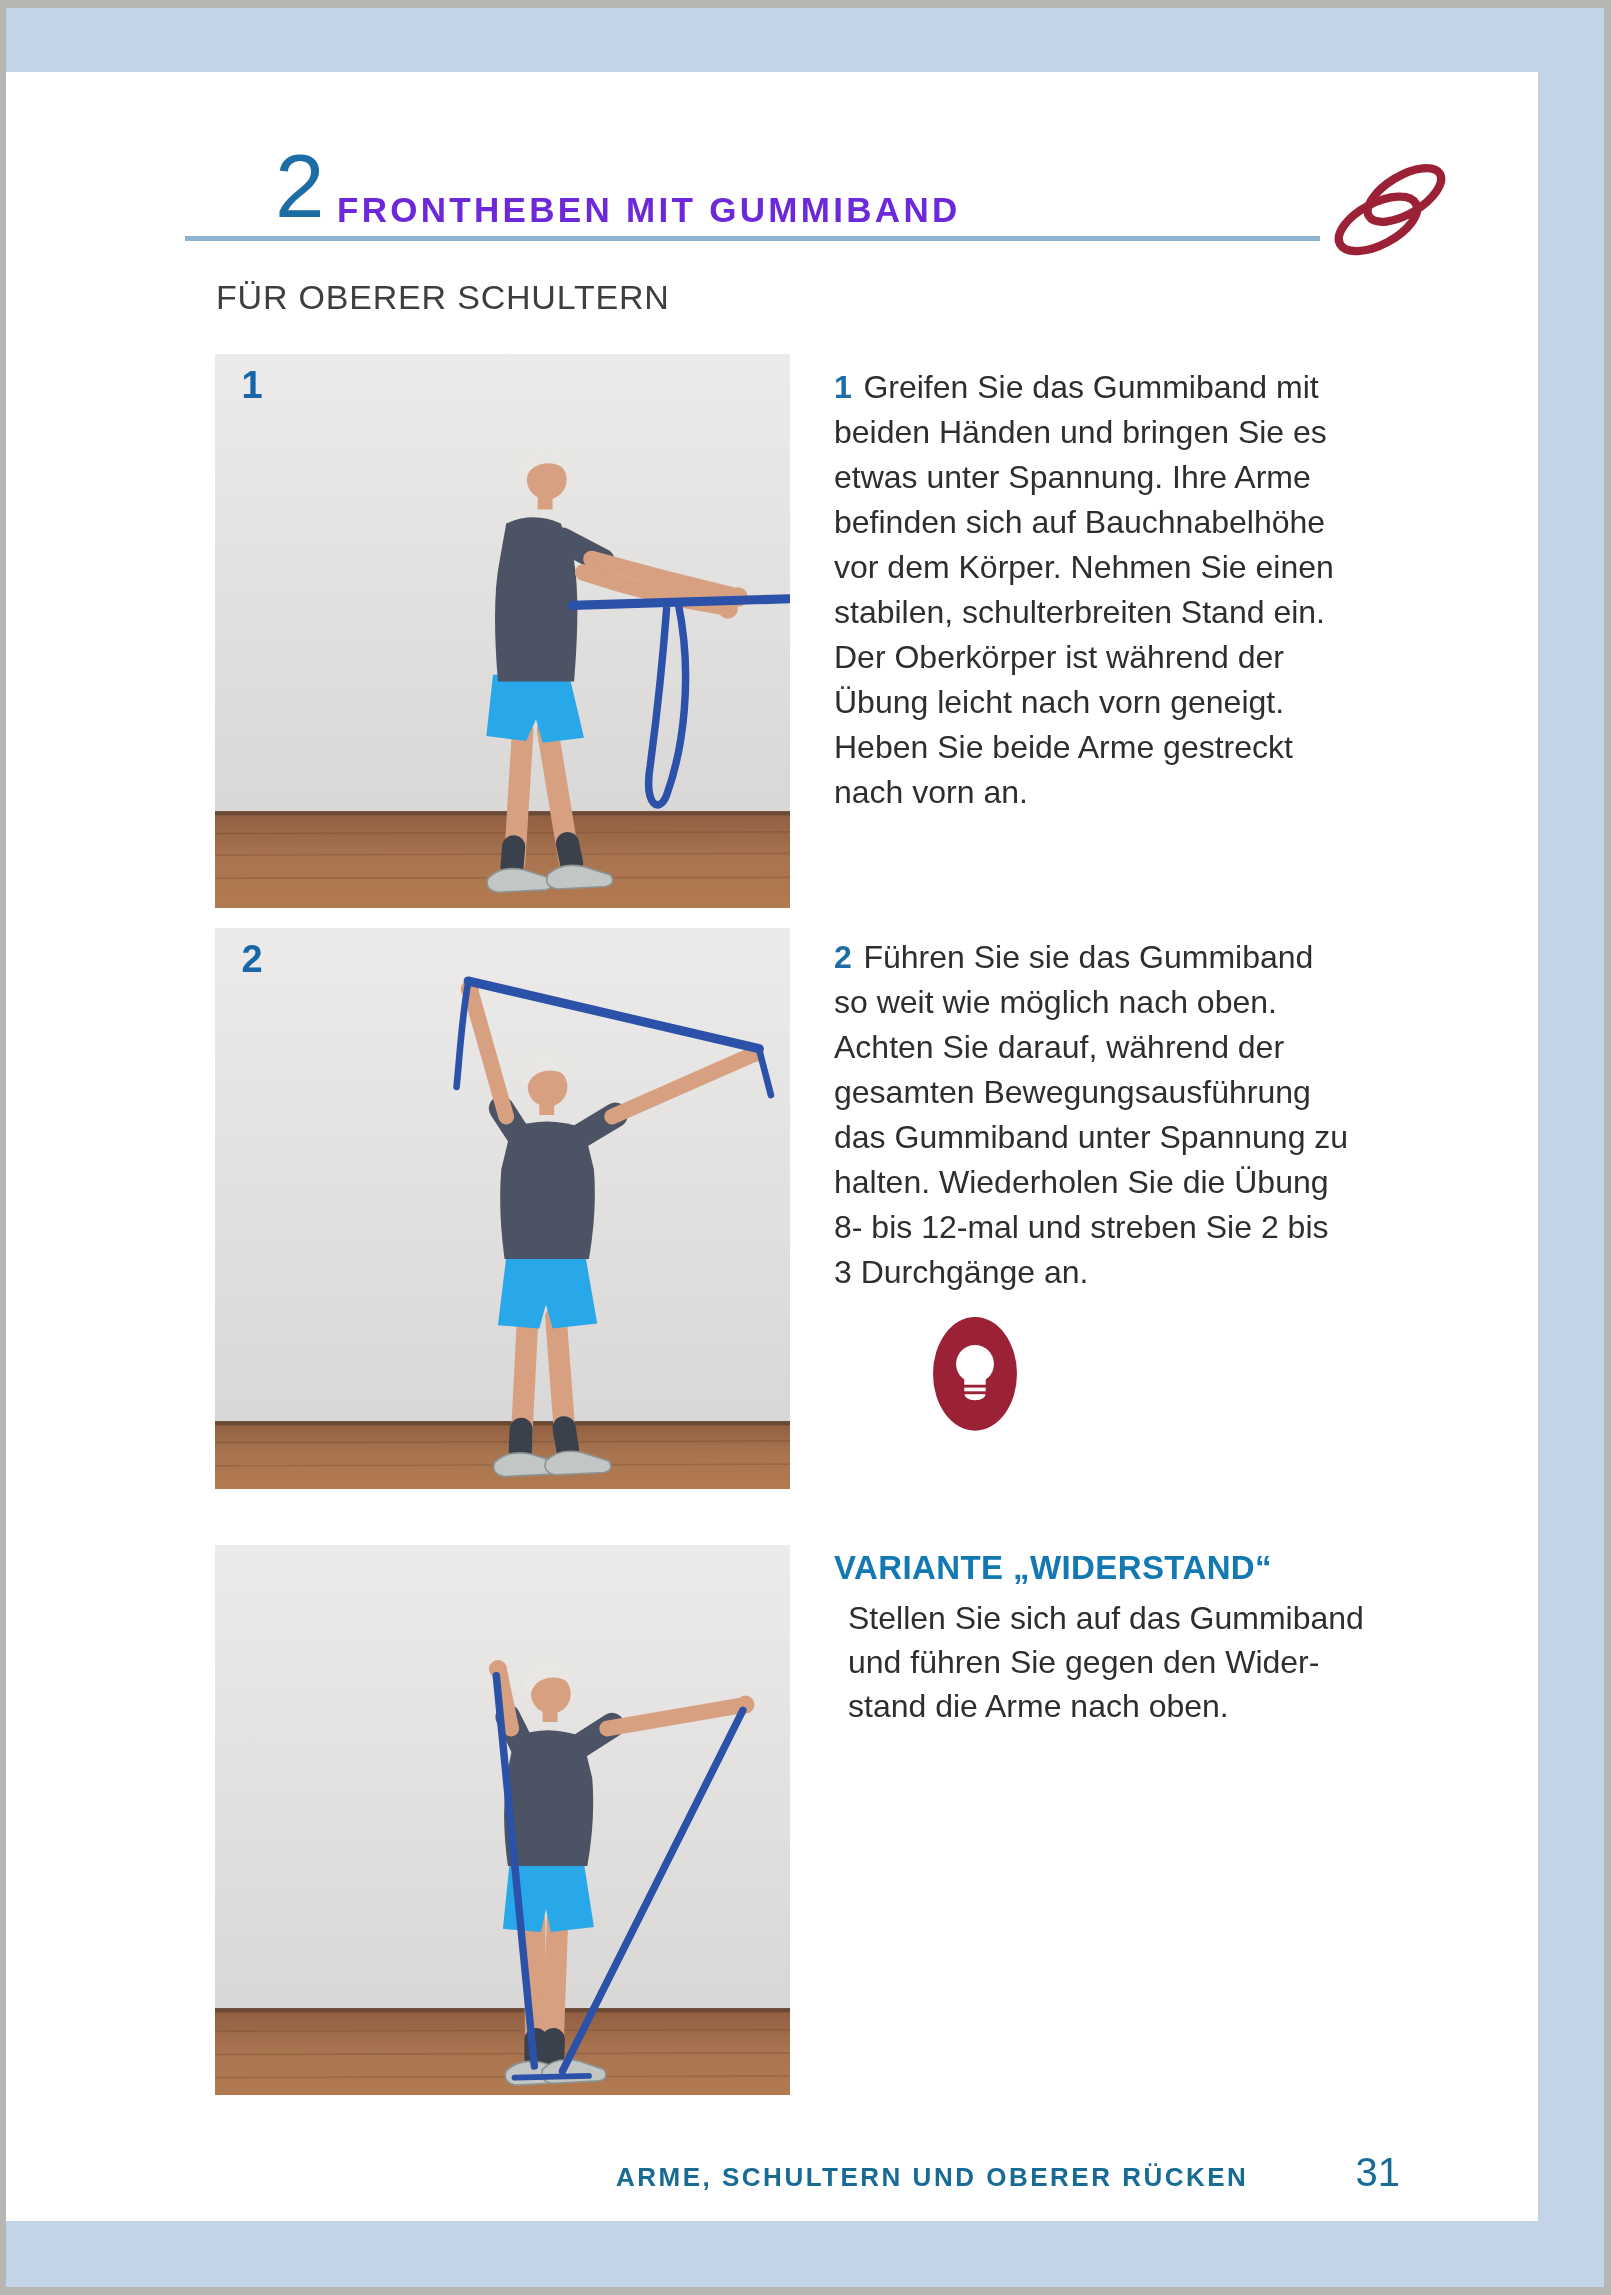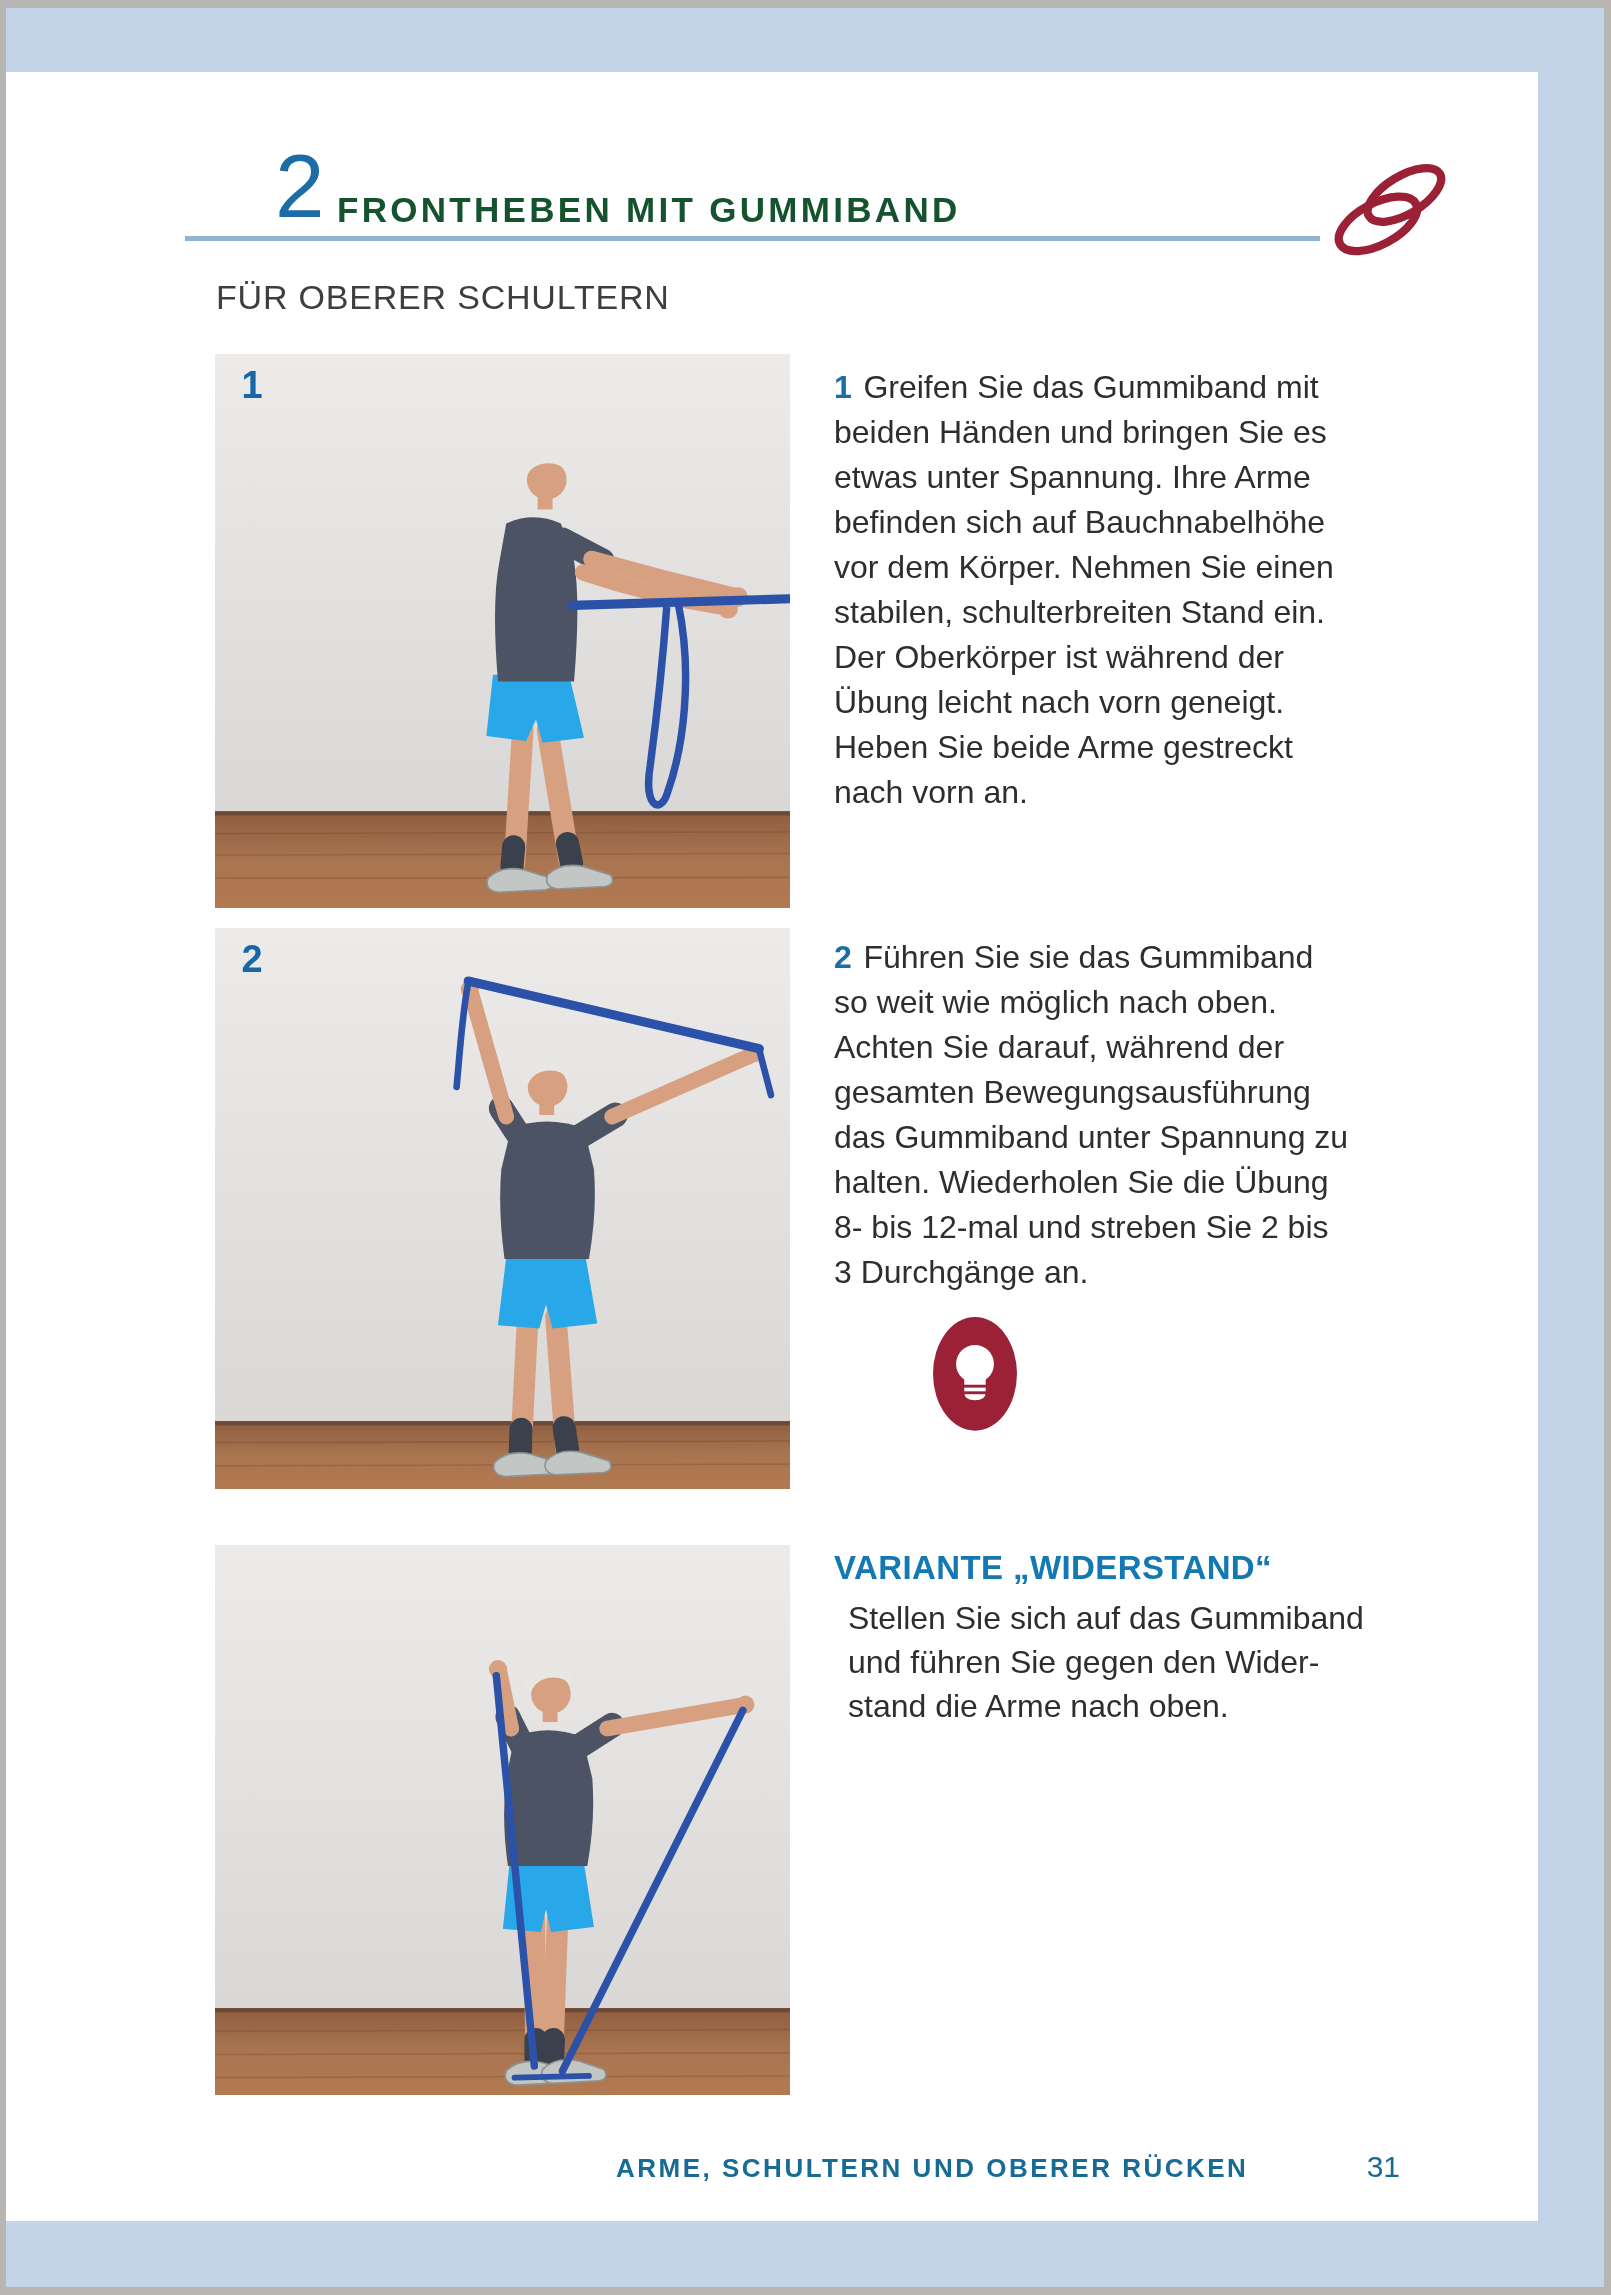--- a/index.html
+++ b/index.html
@@ -8,21 +8,21 @@
     position:relative;width:1612px;height:2295px;background:#b7b6b2;
     font-family:"Liberation Sans","DejaVu Sans",sans-serif;overflow:hidden;
   }
   .paper{position:absolute;left:5.8px;top:8.3px;width:1598px;height:2279px;background:#ffffff;}
   .band{position:absolute;background:#c3d3e8;}
   .band-top{left:0;top:0;width:100%;height:64px;}
   .band-right{right:0;top:0;width:66px;height:100%;}
   .band-bottom{left:0;bottom:0;width:100%;height:66px;}
 
   .h-number{position:absolute;left:275px;top:142px;font-size:89px;line-height:1;font-weight:400;color:#1c6ca5;}
-  .h-title{position:absolute;left:337px;top:192px;font-size:35px;line-height:1;font-weight:700;letter-spacing:3.3px;color:#14532d;}
+  .h-title{position:absolute;left:337px;top:192px;font-size:35px;line-height:1;font-weight:700;letter-spacing:3.3px;color:#6d28d9;}
   .h-rule{position:absolute;left:185px;top:236px;width:1135px;height:5px;background:#8fb3d1;}
   .h-sub{position:absolute;left:216px;top:278px;font-size:34px;line-height:1.15;color:#3e3e3e;letter-spacing:0.8px;}
   .icon-band{position:absolute;left:1330px;top:147px;width:124px;height:124px;}
 
   .photo{position:absolute;left:215px;width:575px;background:#e7e6e4;}
   #photo1{top:354px;height:554px;}
   #photo2{top:928px;height:561px;}
   #photo3{top:1545px;height:550px;}
   .photo svg{width:100%;height:100%;display:block;}
   .photo-label{position:absolute;left:26.5px;top:11.6px;font-size:38px;line-height:1;font-weight:700;color:#1766a8;}
@@ -34,21 +34,21 @@
   .step-text{white-space:pre-line;}
 
   .tip-icon{position:absolute;left:933px;top:1317px;width:84px;height:114px;}
   .tip-text{position:absolute;left:1034px;top:1341px;width:413px;font-size:27px;line-height:37px;color:#1a6d96;white-space:pre-line;font-weight:400;}
 
   .var-title{position:absolute;left:834px;top:1550px;font-size:33px;line-height:1.1;font-weight:700;color:#1478b2;letter-spacing:0.4px;}
   .var-text{position:absolute;left:834px;top:1596px;width:599px;font-size:32px;line-height:44px;font-weight:300;color:#2e2e2e;white-space:pre-line;margin-left:14px;}
 
   .footer{position:absolute;left:616px;top:2150px;width:784px;display:flex;justify-content:space-between;align-items:baseline;color:#176b94;gap:12px;}
   .footer-label{font-size:26px;font-weight:700;letter-spacing:2.5px;}
-  .footer-num{font-size:30px;font-weight:500;margin-left:37px;}
+  .footer-num{font-size:40px;font-weight:500;margin-left:37px;}
 </style>
 </head>
 <body>
 
 <div class="page">
   <div class="paper">
     <div class="band band-top"></div>
     <div class="band band-right"></div>
     <div class="band band-bottom"></div>
   </div>

